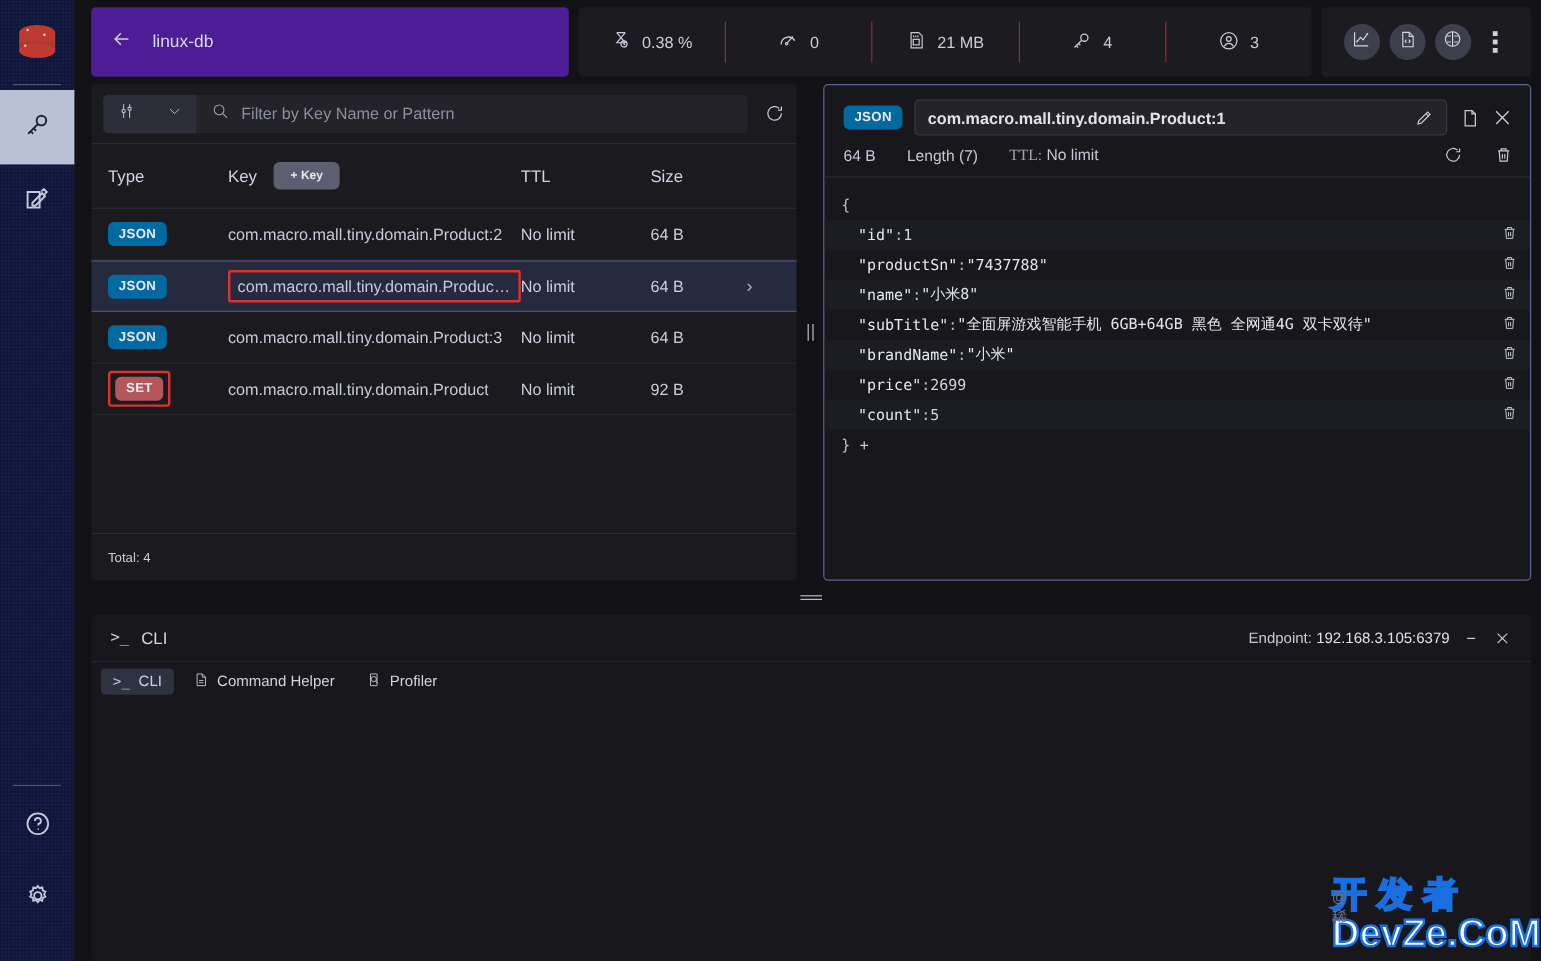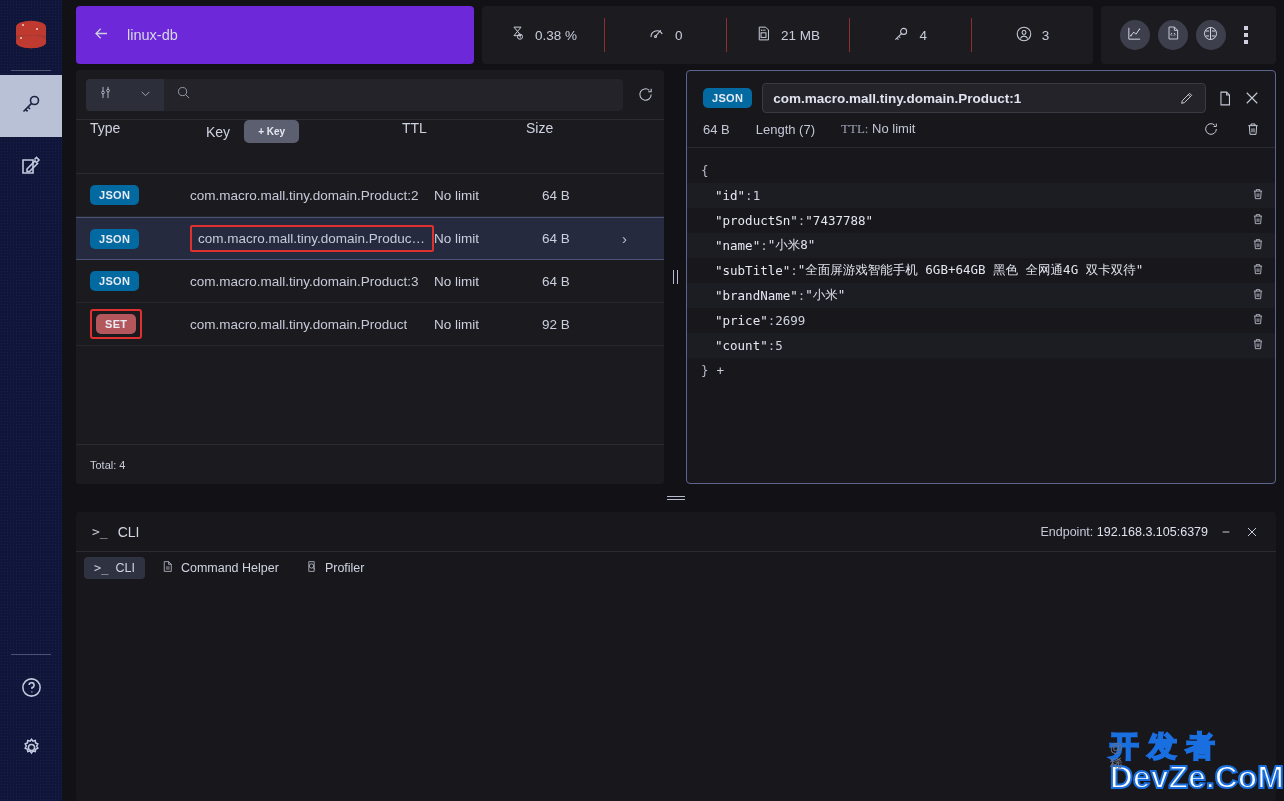--- a/index.html
+++ b/index.html
@@ -46,21 +46,21 @@
     display: flex; flex-direction: column;
     padding: 6px 8px 0 14px;
     gap: 6px;
     min-width: 0;
   }
 
   
   .header { display: flex; gap: 8px; height: 58px; flex: 0 0 58px; }
   .hdr-title-box {
     flex: 0 0 398px;
-    background: #6d28d9;
+    background: #4c1d95;
     border-radius: 4px;
     display: flex; align-items: center;
     padding: 0 16px; gap: 16px;
   }
   .back-arrow { cursor: pointer; }
   .back-arrow svg { stroke: #cdd0dd; fill: none; stroke-width: 1.6; }
   .db-name { color: #d6d9e6; font-size: 14.5px; }
   .hdr-stats {
     flex: 1 1 auto;
     background: #1c1c20;
@@ -129,24 +129,23 @@
   .filter-input {
     flex: 1 1 auto; background: transparent; border: 0; outline: none;
     color: #d2d5e2; font-size: 13.5px; font-family: "Liberation Sans", sans-serif;
     min-width: 0;
   }
   .filter-input::placeholder { color: #8b8fa1; }
   .refresh-btn { margin-left: 14px; cursor:pointer; display:flex; }
   .refresh-btn svg { stroke: #c3c7d5; fill:none; stroke-width:1.5;}
 
   .keys-head {
-    display: flex; align-items: flex-start; height: 54px;
+    display: flex; align-items: center; height: 54px;
     padding: 0 14px; color: #cfd2e0; font-size: 14px;
     border-bottom: 1px solid #2b2b32;
-    gap: 16px;
   }
   .col-type { flex: 0 0 100px; }
   .col-key  { flex: 1 1 auto; display: flex; align-items: center; gap: 14px; min-width:0;}
   .col-ttl  { flex: 0 0 108px; }
   .col-size { flex: 0 0 80px; }
   .col-arrow{ flex: 0 0 28px; }
   .add-key-btn {
     background: #5c5f70; color: #e7e9f2; font-size: 10px; font-weight: bold;
     border-radius: 5px; padding: 6px 14px; cursor: pointer;
   }
@@ -468,20 +467,21 @@
                 </svg>
             </span>
           </div>
           <div class="filter-input-wrap">
             <span>
               <svg width="15" height="15" viewBox="0 0 24 24">
                   <circle cx="10.5" cy="10.5" r="6.5"></circle>
                   <path d="M15.5 15.5 L21 21"></path>
                 </svg>
             </span>
+            <input class="filter-input" type="text" placeholder="Filter by Key Name or Pattern" style="">
           </div>
           <span class="refresh-btn">
             <svg width="17" height="17" viewBox="0 0 24 24">
               <path d="M20 12 a8 8 0 1 1 -2.6-5.9"></path>
               <path d="M20 4 v4.2 h-4.2"></path>
             </svg>
           </span>
         </div>
 
         <div class="keys-head">

